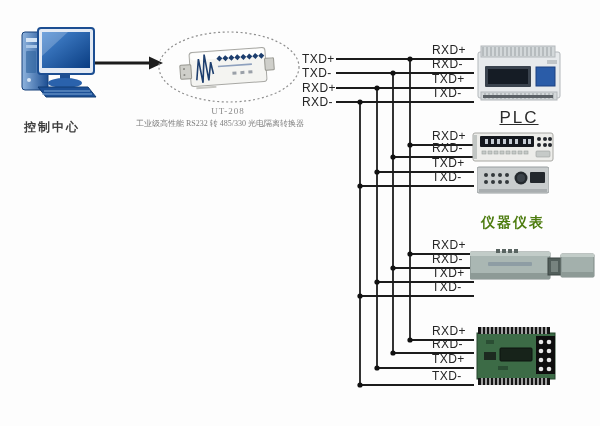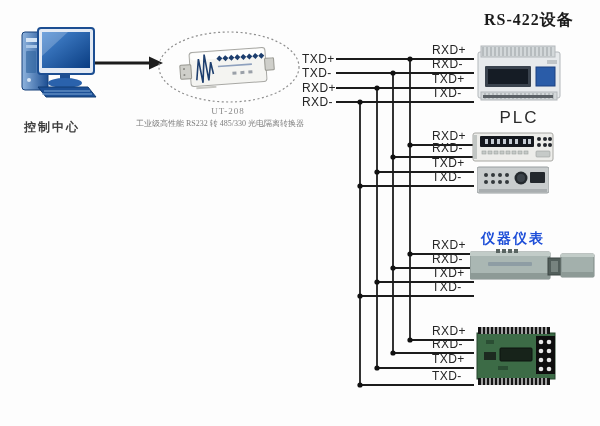--- a/index.html
+++ b/index.html
@@ -25,25 +25,25 @@
   .conv-desc{
     position:absolute;left:132px;top:118px;width:176px;text-align:center;
     font:8px "Liberation Serif",serif;color:#7d7d7d;white-space:nowrap;
   }
   .heading-rs422{
     position:absolute;left:484px;top:10px;
     font:600 16px "Liberation Serif",serif;color:#1b1b1b;letter-spacing:1px;white-space:nowrap;
   }
   .dev-label-plc{
     position:absolute;left:477px;top:108px;width:84px;text-align:center;
-    font:17px "Liberation Sans",sans-serif;color:#2a2a2a;letter-spacing:2px;
+    font:17px "Liberation Sans",sans-serif;color:#2a2a2a;letter-spacing:2px;text-decoration:underline;
   }
   .dev-label-cn{
     position:absolute;text-align:center;
-    font:600 14px "Liberation Serif",serif;color:#1d4ed8;letter-spacing:2px;white-space:nowrap;margin-top:16px;
+    font:600 14px "Liberation Serif",serif;color:#4d7c0f;letter-spacing:2px;white-space:nowrap;
   }
   .watermark{
     position:absolute;left:483px;top:394px;
     font:18px "Liberation Sans",sans-serif;color:#bcbcbc;letter-spacing:.5px;white-space:nowrap;
   }
 </style>
 </head>
 <body>
 
 <div id="stage">
@@ -174,21 +174,20 @@
   <span class="pin" style="left:432px;top:238px">RXD+</span>
   <span class="pin" style="left:432px;top:252px">RXD-</span>
   <span class="pin" style="left:432px;top:266px">TXD+</span>
   <span class="pin" style="left:432px;top:280px">TXD-</span>
 
   <span class="pin" style="left:432px;top:324px">RXD+</span>
   <span class="pin" style="left:432px;top:337px">RXD-</span>
   <span class="pin" style="left:432px;top:352px">TXD+</span>
   <span class="pin" style="left:432px;top:369px">TXD-</span>
 
-  <div class="heading-rs422">RS-422设备</div>
 
   <div class="abs" style="left:477px;top:45px">
     <svg width="84" height="59" viewBox="0 0 84 59">
       <rect x="1" y="7" width="82" height="46" rx="2" fill="#e7eaec" stroke="#b3b8bb"></rect>
       <rect x="4" y="1" width="74" height="11" fill="#d3d8da" stroke="#b3b8bb"></rect>
       <path stroke="#9aa0a3" stroke-width="1" d="M6 2 V11 M10 2 V11 M14 2 V11 M18 2 V11 M22 2 V11
         M26 2 V11 M30 2 V11 M34 2 V11 M38 2 V11 M42 2 V11 M46 2 V11 M50 2 V11 M54 2 V11
         M58 2 V11 M62 2 V11 M66 2 V11 M70 2 V11 M74 2 V11"></path>
       <rect x="4" y="47" width="76" height="8" fill="#d3d8da" stroke="#b3b8bb"></rect>
       <path stroke="#9aa0a3" stroke-width="1" d="M8 48 V54 M12 48 V54 M16 48 V54 M20 48 V54

